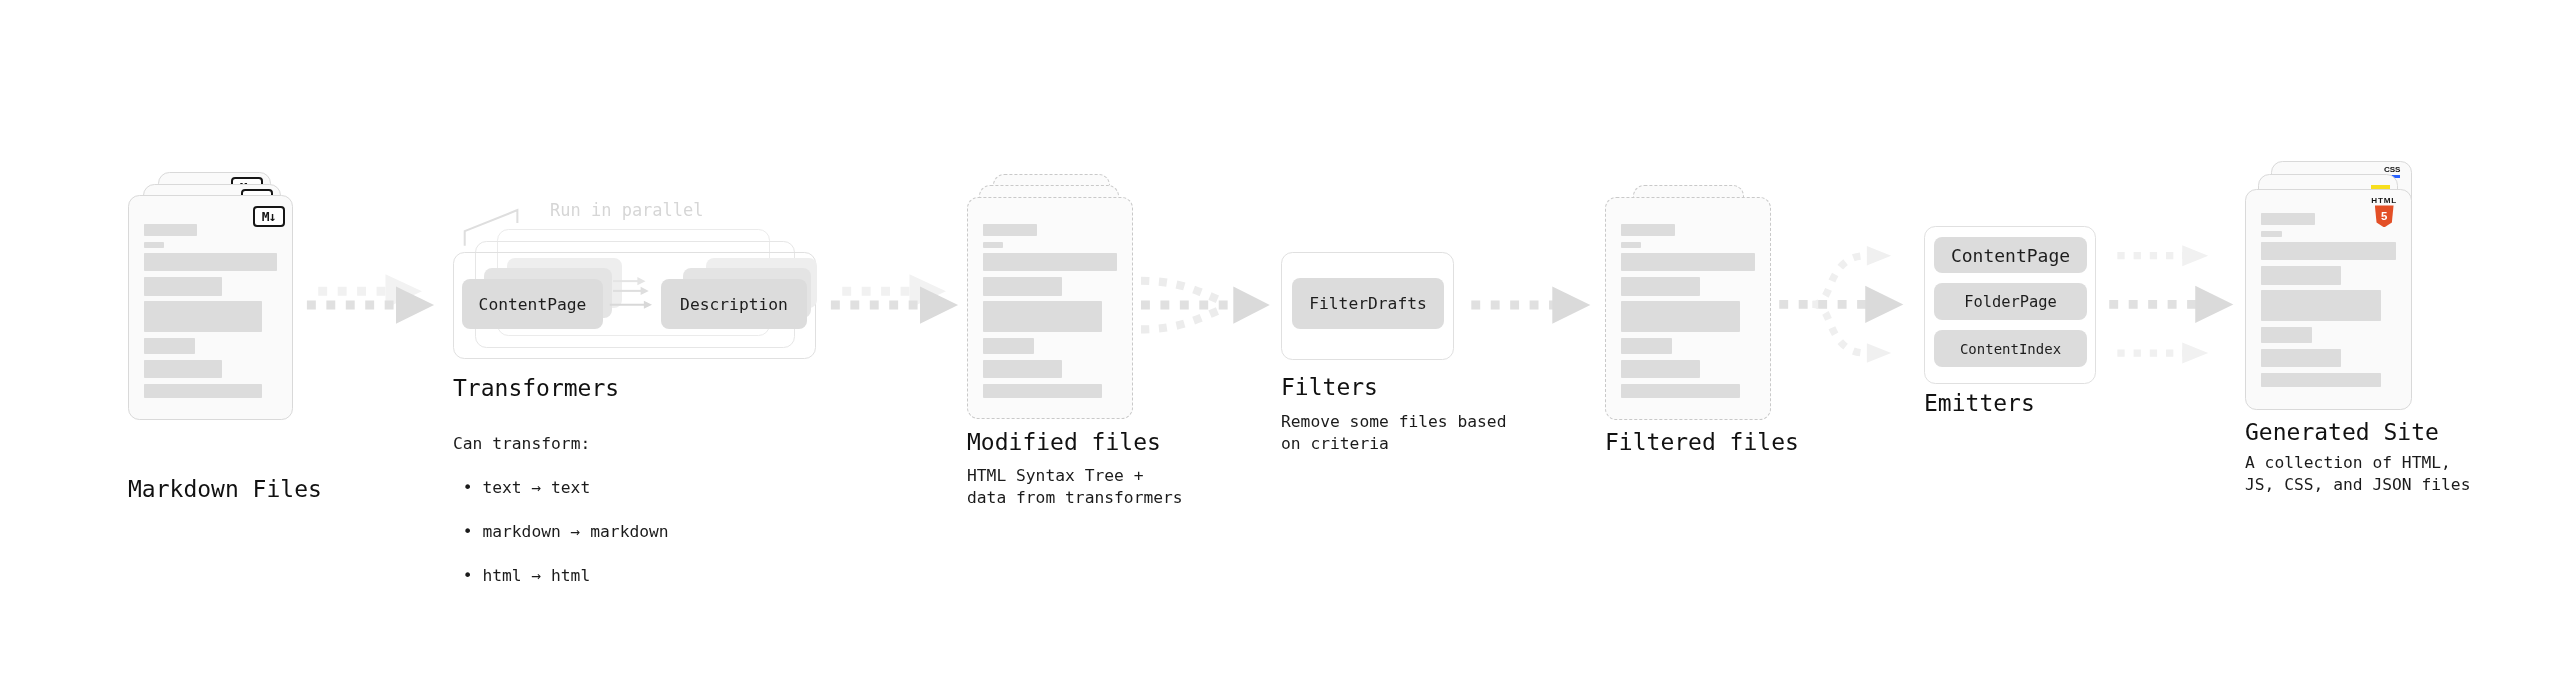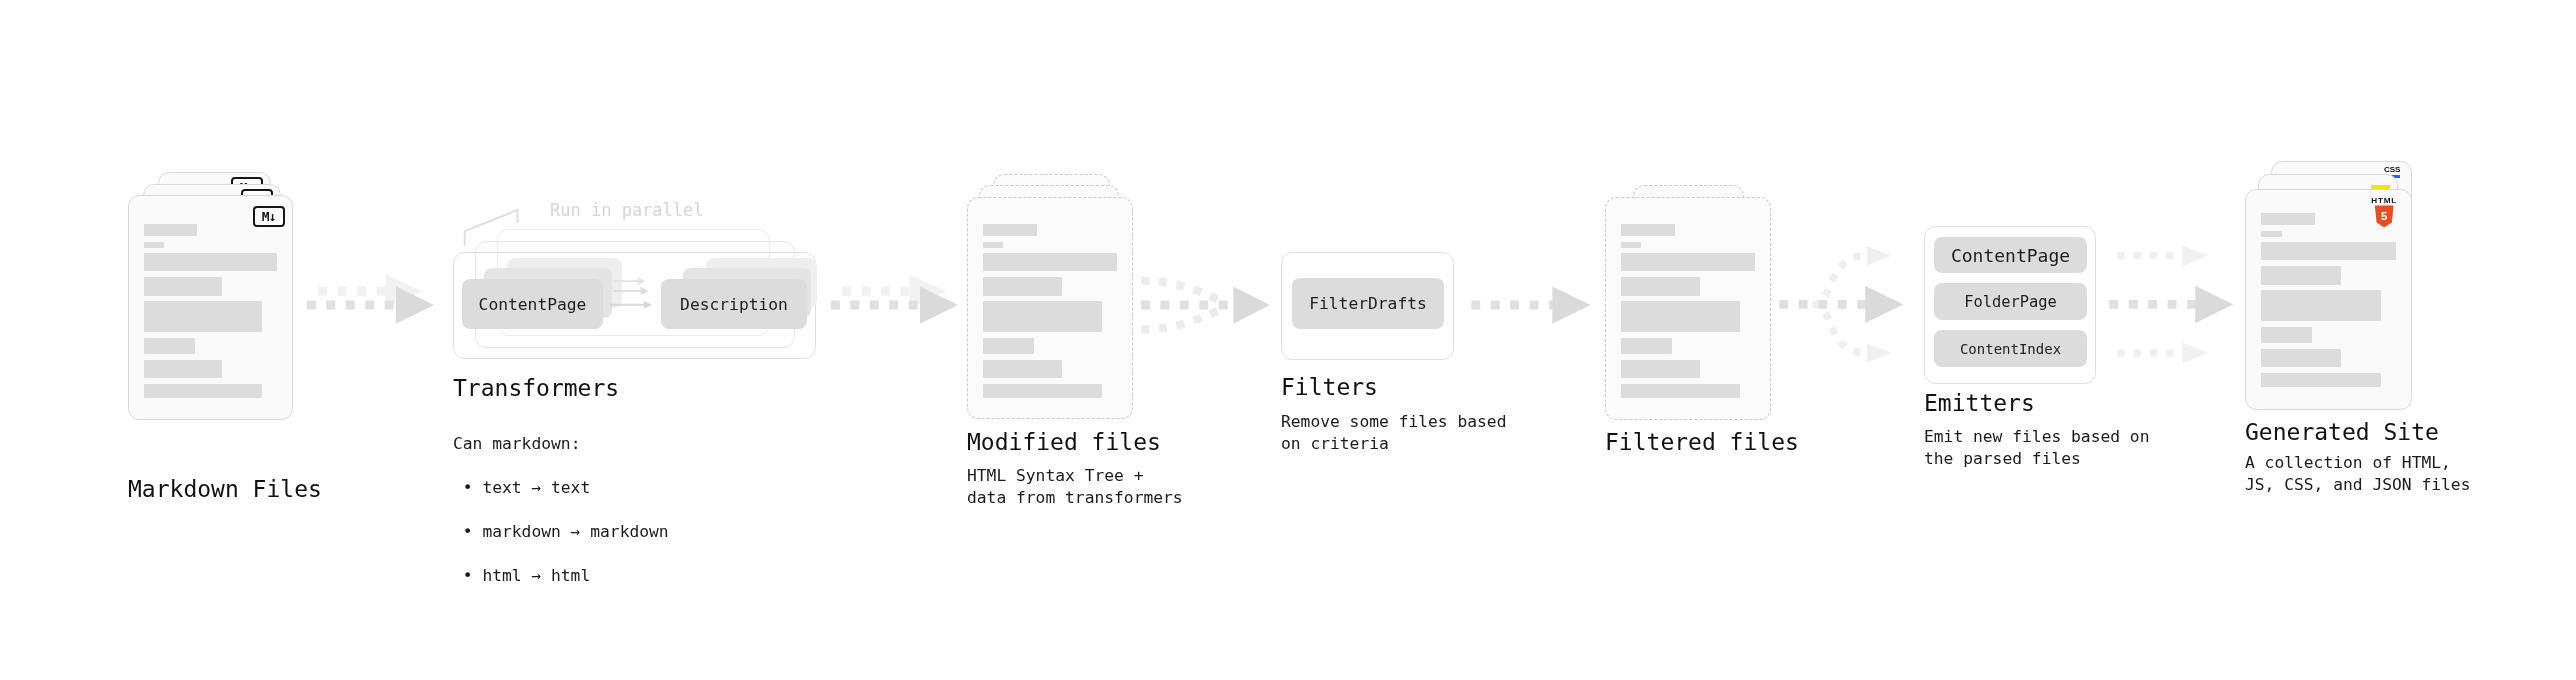--- a/index.html
+++ b/index.html
@@ -97,21 +97,21 @@
     <line x1="6" y1="10" x2="38" y2="10" stroke="#e4e4e4" stroke-width="2.5"></line>
       <polygon points="36,5 46,10 36,15" fill="#e4e4e4"></polygon>
     <line x1="6" y1="22" x2="42" y2="22" stroke="#dedede" stroke-width="2.5"></line>
       <polygon points="40,17 50,22 40,27" fill="#dedede"></polygon>
     <line x1="2" y1="39" x2="46" y2="39" stroke="#d8d8d8" stroke-width="2.5"></line>
       <polygon points="44,34 54,39 44,44" fill="#d8d8d8"></polygon>
   </svg>
 
   <div class="stage-title" style="left:453px; top:375px;">Transformers</div>
   <div class="stage-desc" style="left:453px; top:411px;">
-    <div>Can markdown:</div>
+    <div>Can transform:</div>
     <div class="bullet">• text → text</div>
     <div class="bullet">• markdown → markdown</div>
     <div class="bullet">• html → html</div>
   </div>
 
   <svg class="abs" style="left:826px; top:267px;" width="154" height="81" viewBox="0 0 190 100">
     <line x1="20" y1="30" x2="105" y2="30" stroke="#f1f1f1" stroke-width="11" stroke-dasharray="11 13"></line>
     <polygon points="103,9 103,51 148,30" fill="#f2f2f2"></polygon>
     <line x1="6" y1="47" x2="118" y2="47" stroke="#e0e0e0" stroke-width="11" stroke-dasharray="11 13"></line>
     <polygon points="116,24 116,70 163,47" fill="#dadada"></polygon>
@@ -175,22 +175,20 @@
     <polygon points="112,121 112,145 142,133" fill="#f0f0f0"></polygon>
     <line x1="4" y1="73" x2="112" y2="73" stroke="#e0e0e0" stroke-width="11" stroke-dasharray="11 13"></line>
     <polygon points="110,50 110,96 157,73" fill="#dadada"></polygon>
   </svg>
 
   <div class="frame solidbg" style="left:1924px; top:226px; width:172px; height:158px;"></div>
   <div class="chip" style="left:1934px; top:237px; width:153px; height:36px; font-size:18px;">ContentPage</div>
   <div class="chip" style="left:1934px; top:283px; width:153px; height:37px; font-size:15.4px;">FolderPage</div>
   <div class="chip" style="left:1934px; top:330px; width:153px; height:37px; font-size:14px;">ContentIndex</div>
   <div class="stage-title" style="left:1924px; top:390px;">Emitters</div>
-  <div class="stage-desc" style="left:1924px; top:426px;">Emit new files based on
-the parsed files</div>
 
   <svg class="abs" style="left:2106px; top:245px;" width="146" height="122" viewBox="0 0 180 150">
     <line x1="14" y1="13" x2="96" y2="13" stroke="#f0f0f0" stroke-width="9" stroke-dasharray="9 11"></line>
     <polygon points="94,0 94,26 126,13" fill="#f1f1f1"></polygon>
     <line x1="4" y1="73" x2="112" y2="73" stroke="#e0e0e0" stroke-width="11" stroke-dasharray="11 13"></line>
     <polygon points="110,50 110,96 157,73" fill="#dadada"></polygon>
     <line x1="14" y1="133" x2="96" y2="133" stroke="#f0f0f0" stroke-width="9" stroke-dasharray="9 11"></line>
     <polygon points="94,120 94,146 126,133" fill="#f1f1f1"></polygon>
   </svg>
 

